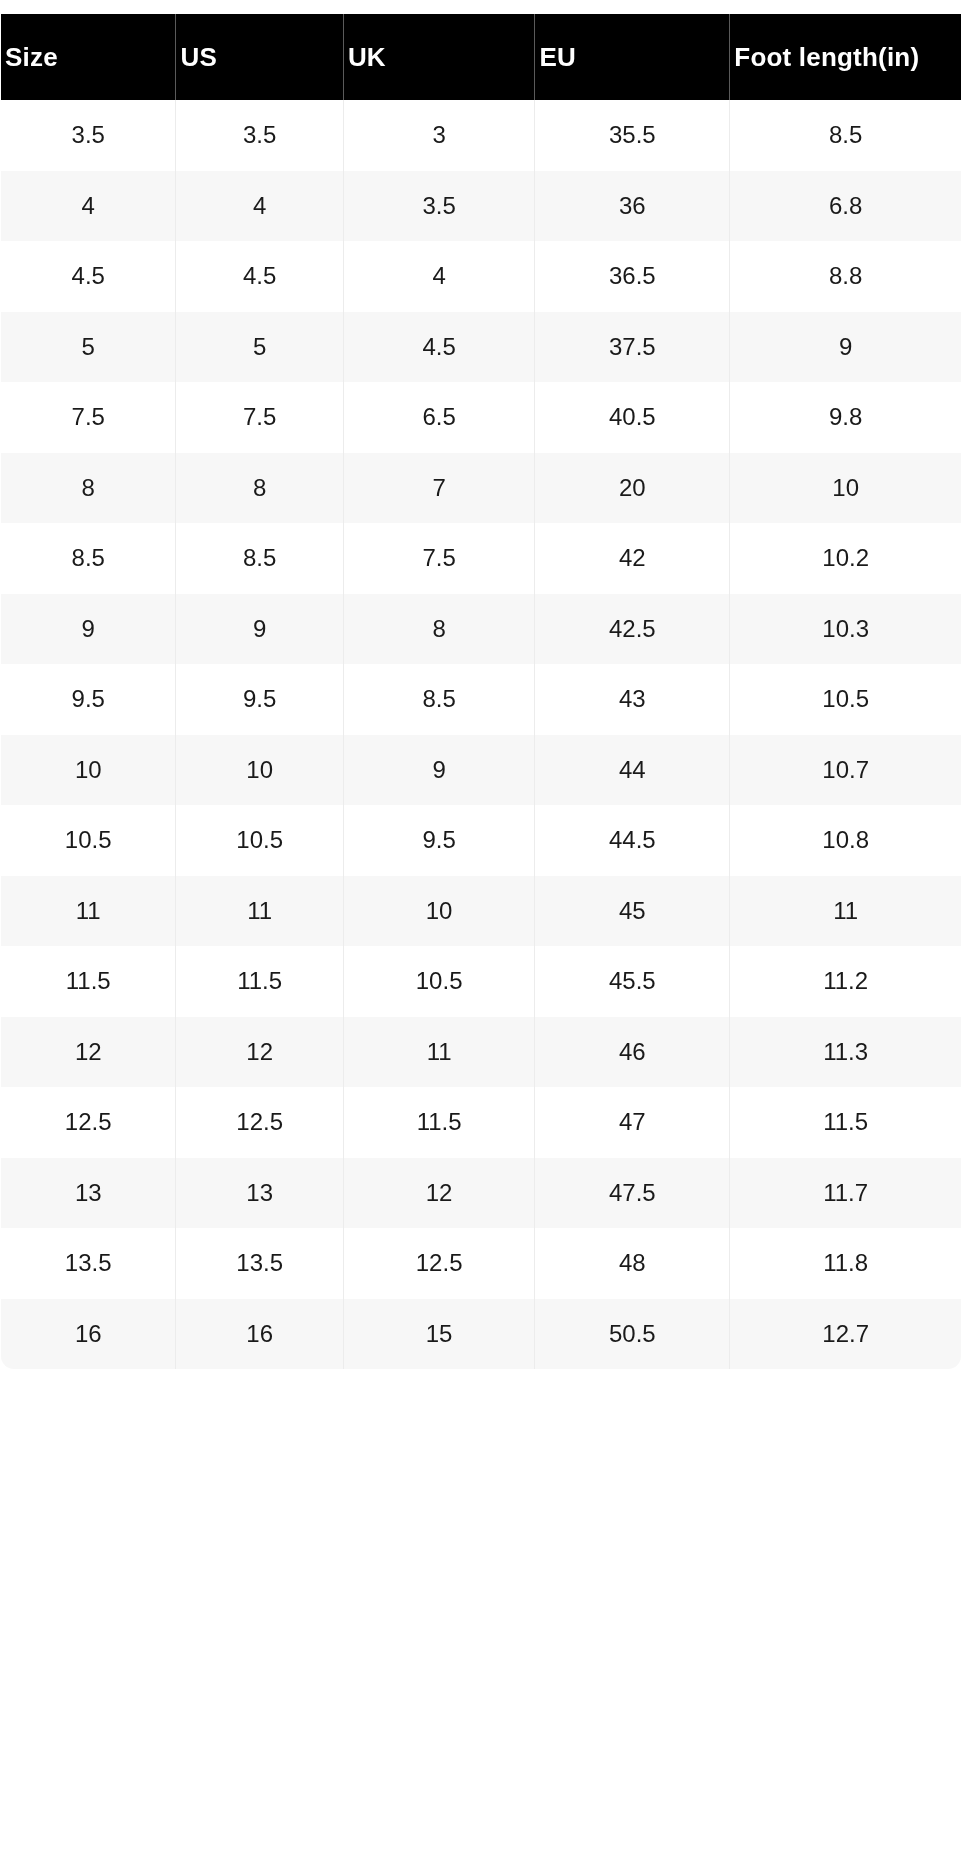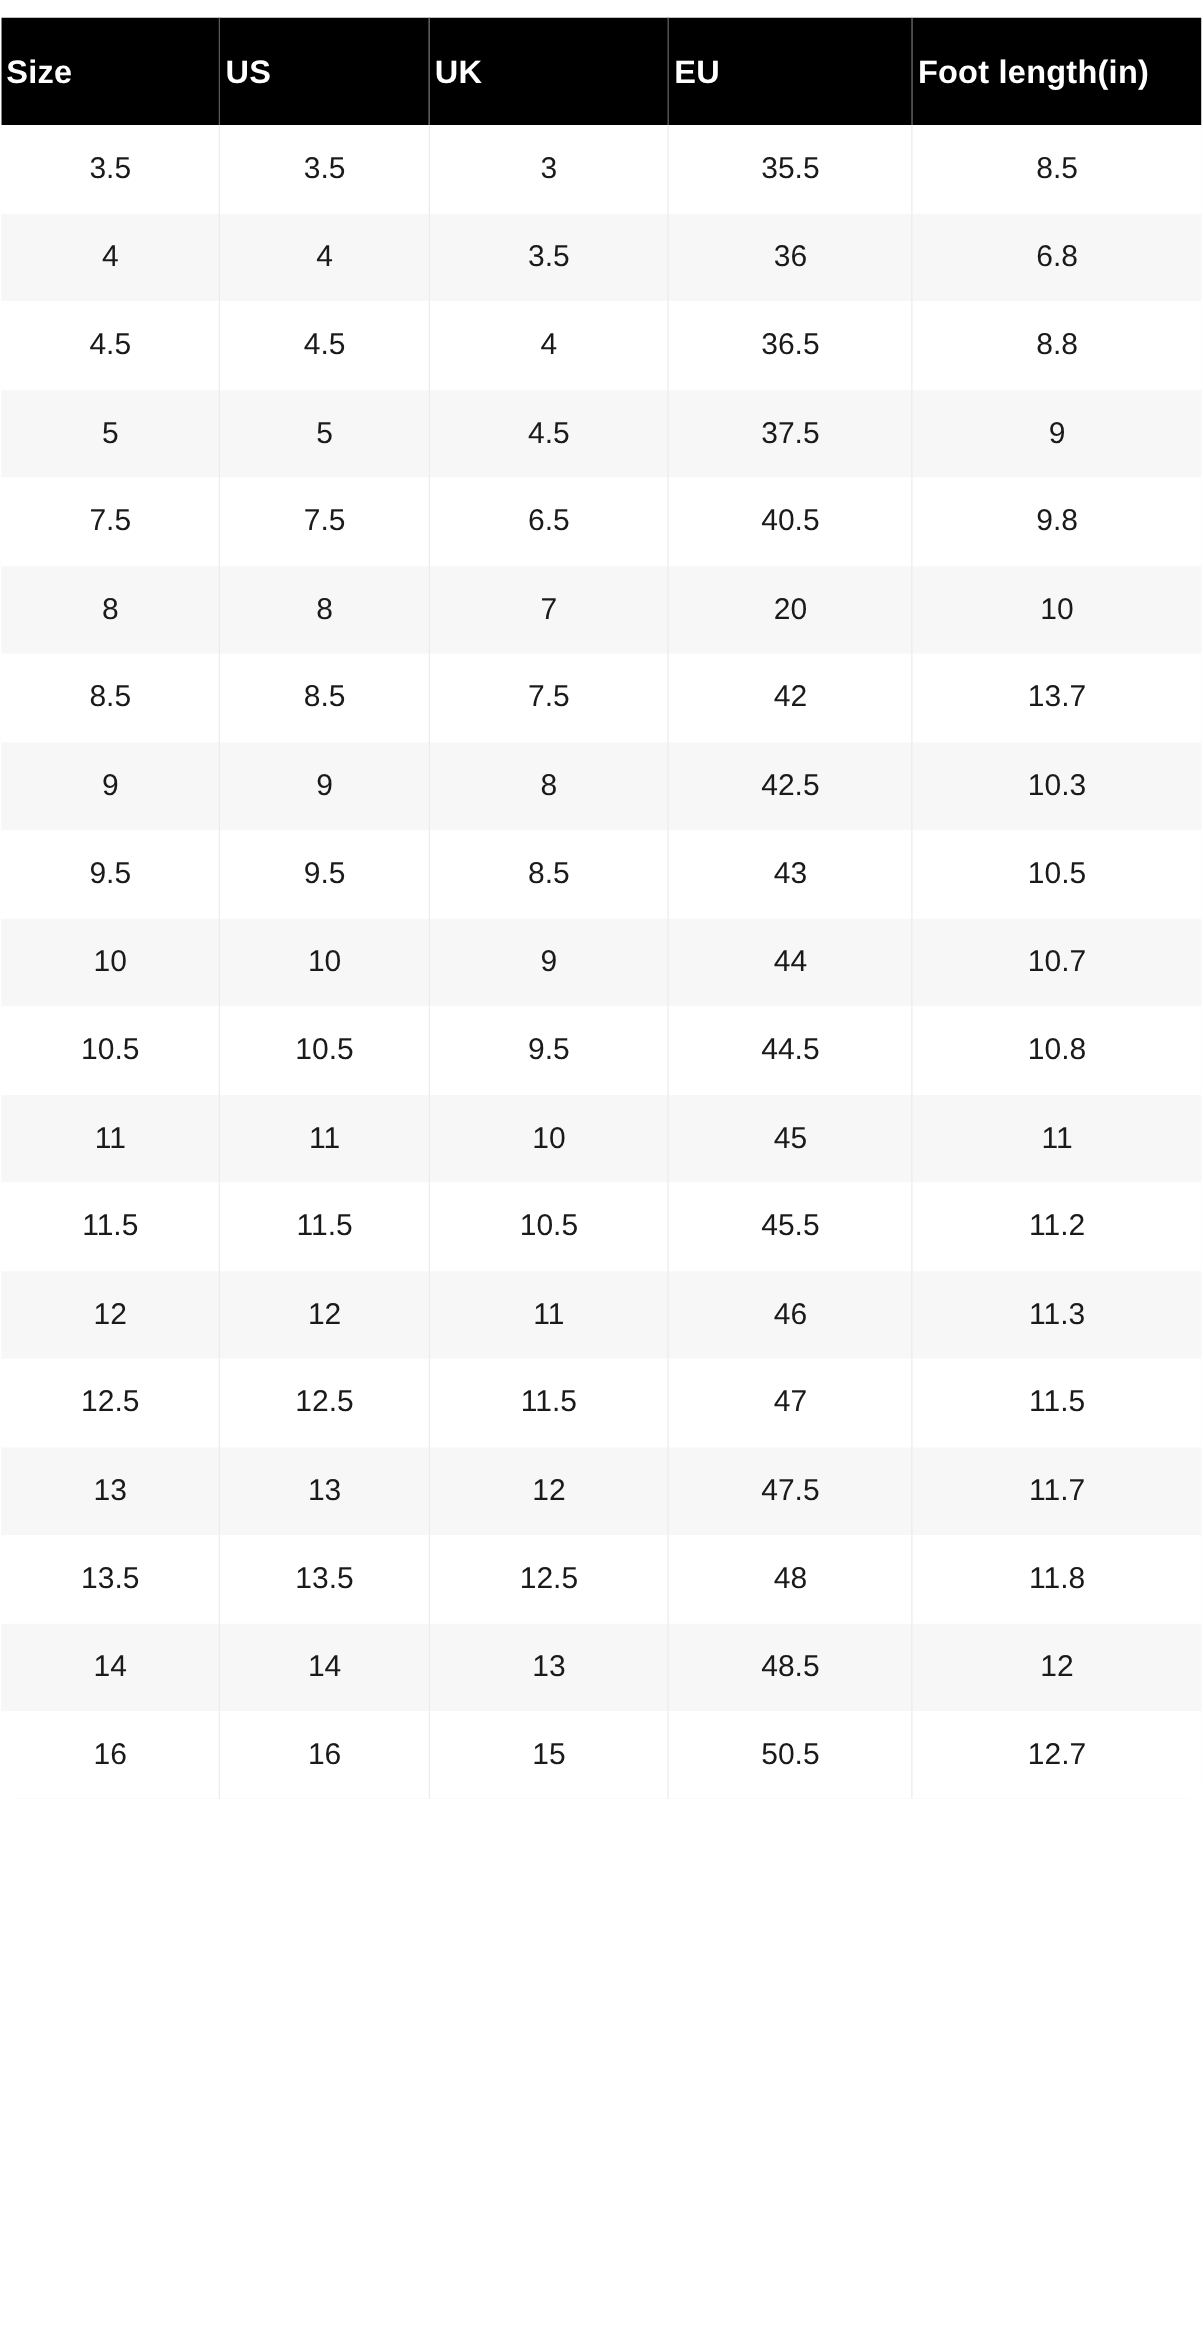--- a/index.html
+++ b/index.html
@@ -138,21 +138,21 @@
             <td>8</td>
             <td>7</td>
             <td>20</td>
             <td>10</td>
           </tr>
           <tr>
             <td>8.5</td>
             <td>8.5</td>
             <td>7.5</td>
             <td>42</td>
-            <td>13.7</td>
+            <td>10.2</td>
           </tr>
           <tr>
             <td>9</td>
             <td>9</td>
             <td>8</td>
             <td>42.5</td>
             <td>10.3</td>
           </tr>
           <tr>
             <td>9.5</td>
@@ -211,27 +211,20 @@
             <td>11.7</td>
           </tr>
           <tr>
             <td>13.5</td>
             <td>13.5</td>
             <td>12.5</td>
             <td>48</td>
             <td>11.8</td>
           </tr>
           <tr>
-            <td>14</td>
-            <td>14</td>
-            <td>13</td>
-            <td>48.5</td>
-            <td>12</td>
-          </tr>
-          <tr>
             <td>16</td>
             <td>16</td>
             <td>15</td>
             <td>50.5</td>
             <td>12.7</td>
           </tr>
         </tbody>
     </table>
   </div>
 </div>

